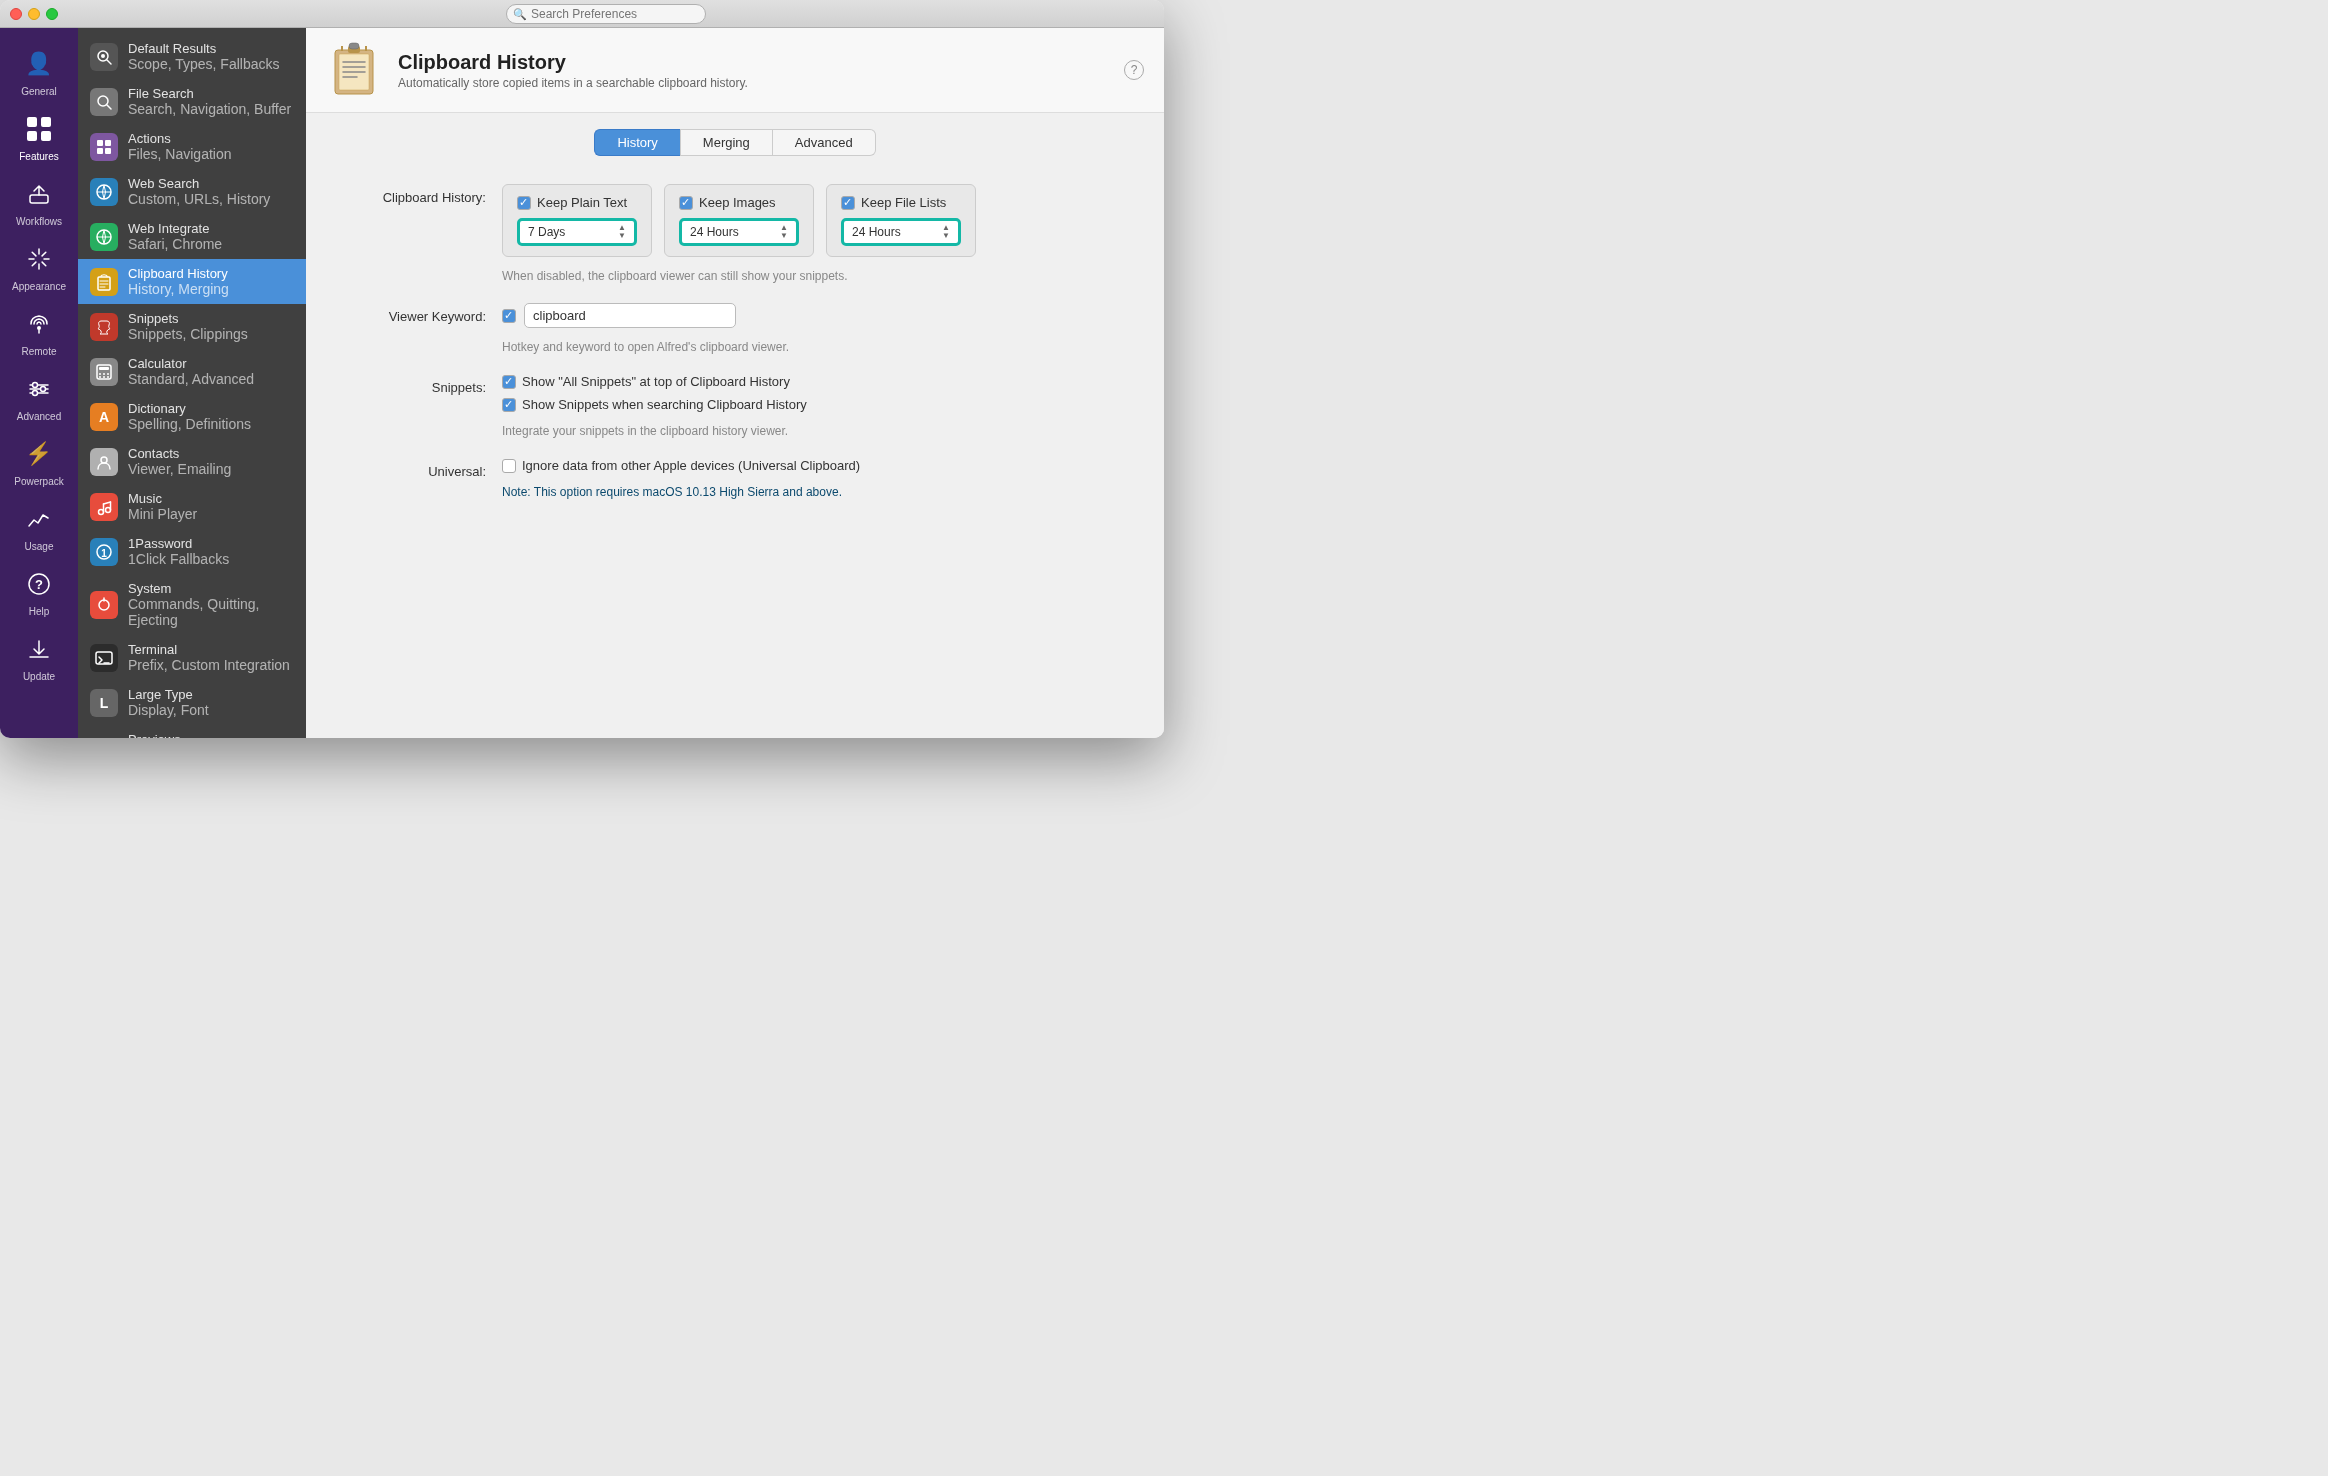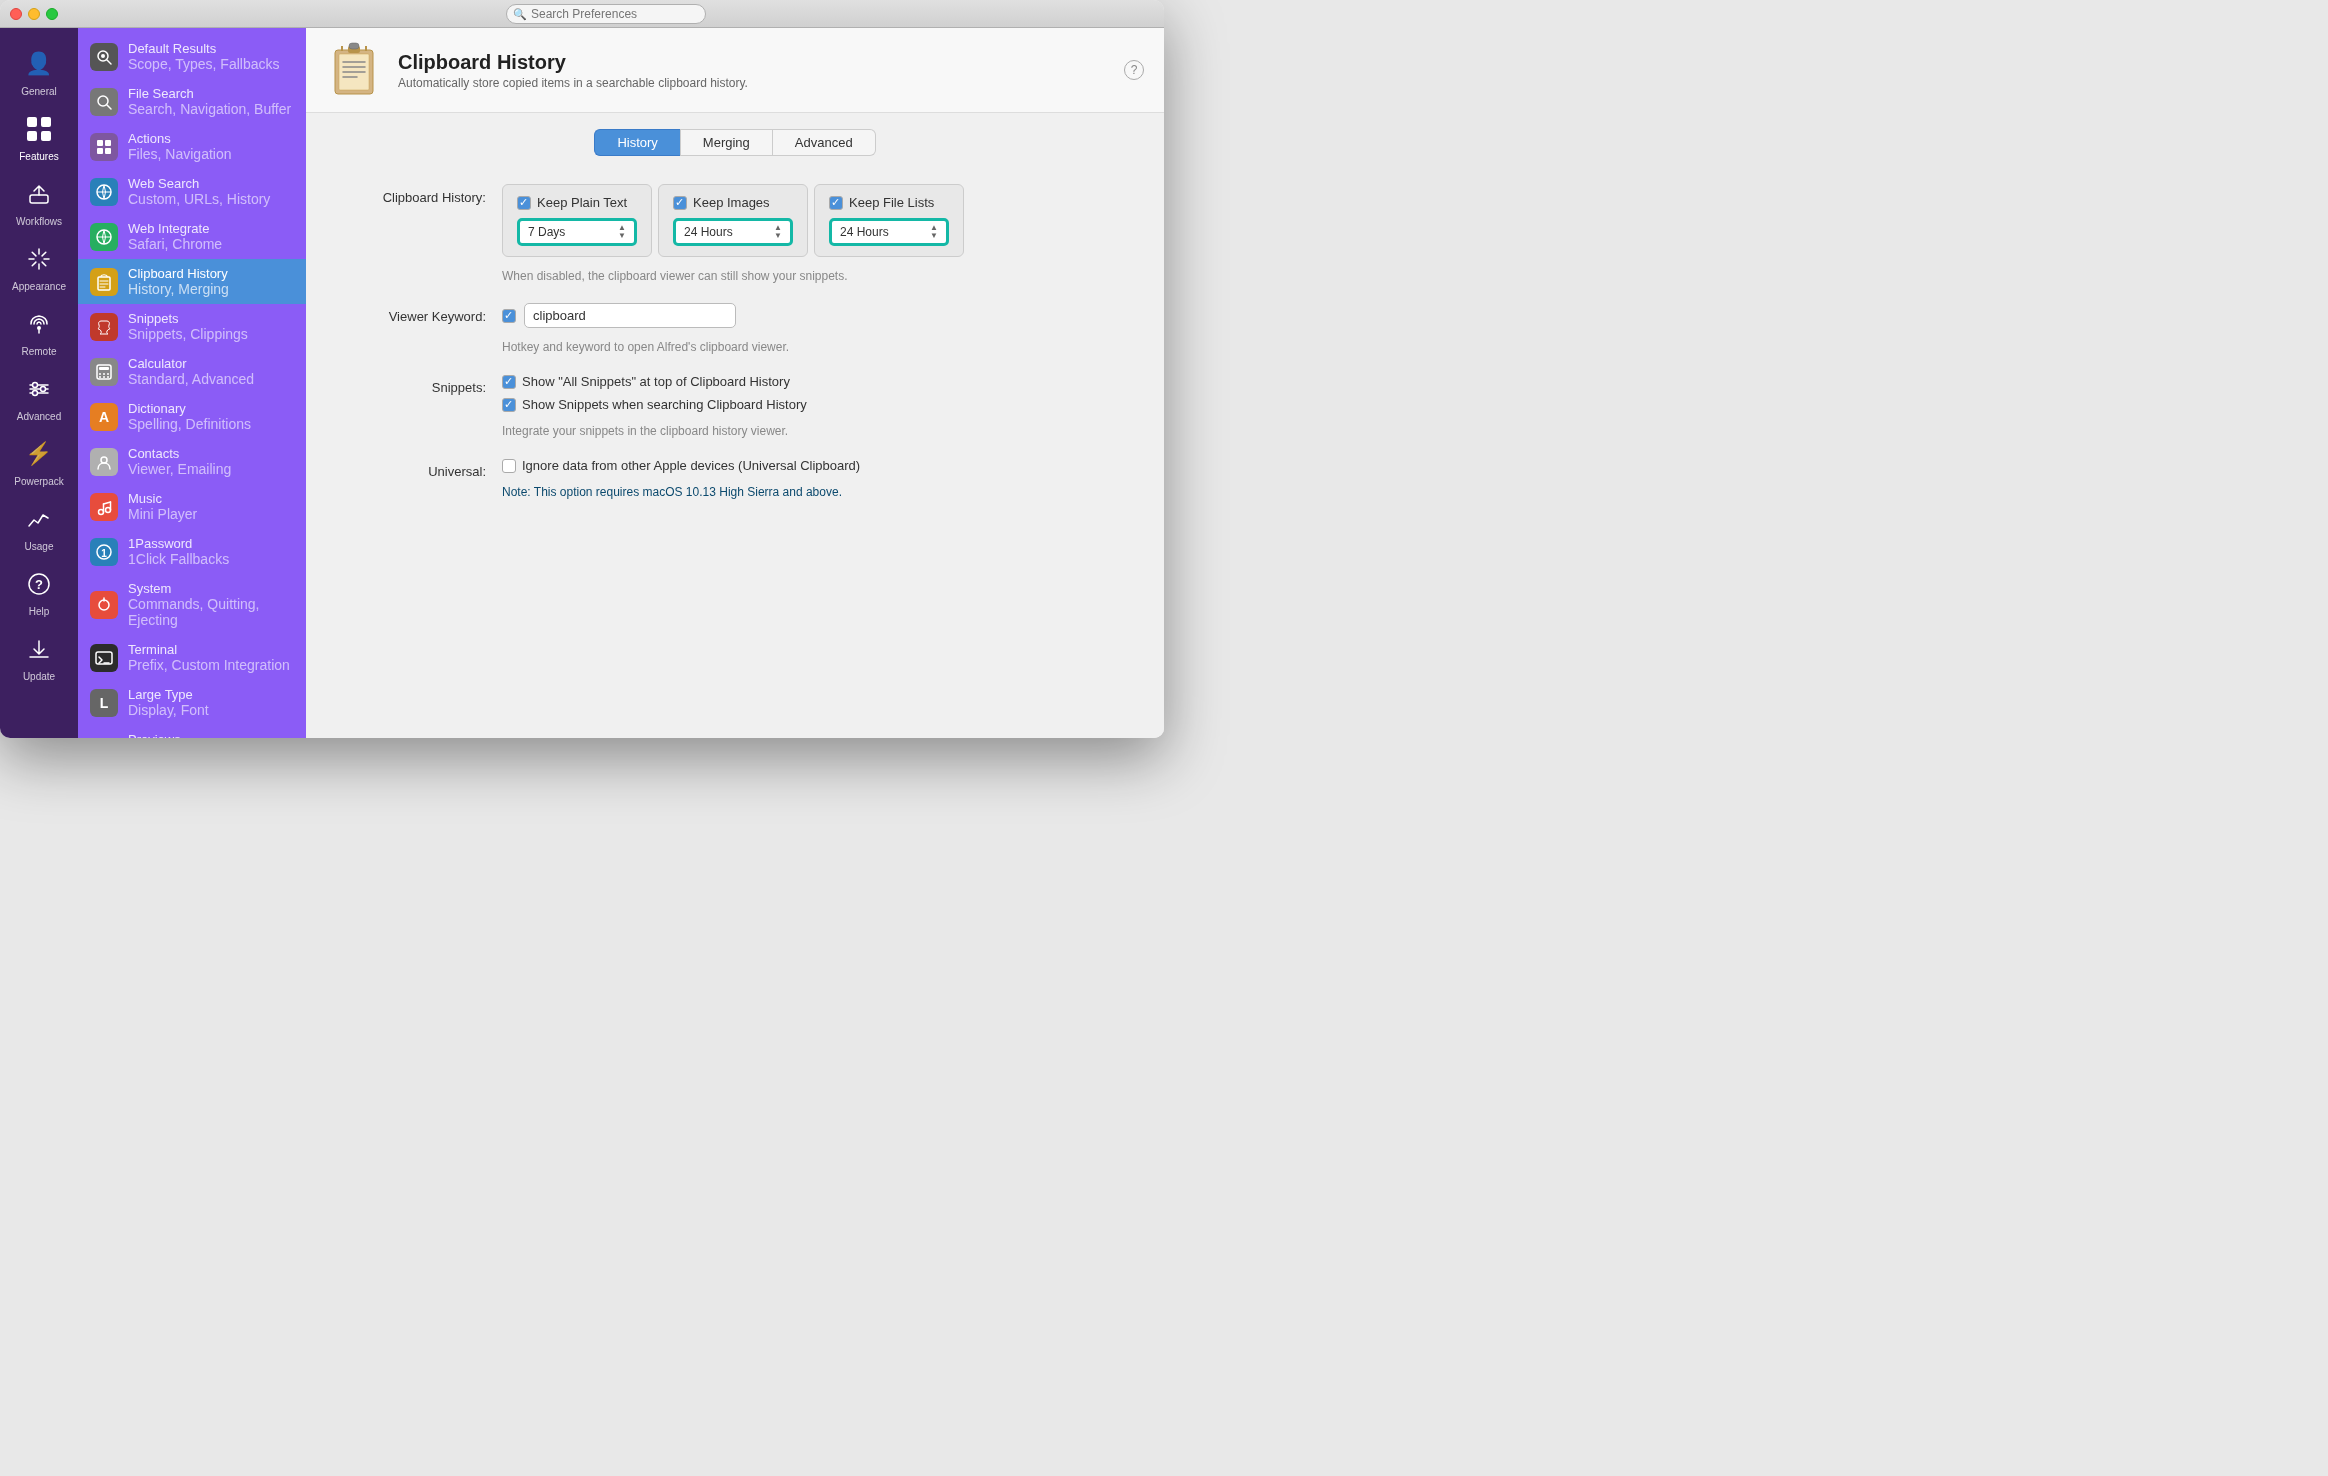--- a/index.html
+++ b/index.html
@@ -107,21 +107,21 @@
       font-size: 22px;
     }
     .sidebar-icon-label {
       font-size: 10px;
       text-align: center;
     }
 
     
     .sidebar-nav {
       width: 228px;
-      background: #8b5cf6;
+      background: #404040;
       overflow-y: auto;
       padding: 6px 0;
     }
     .nav-item {
       display: flex;
       align-items: center;
       padding: 7px 12px;
       cursor: pointer;
       color: rgba(255,255,255,0.85);
       gap: 10px;
@@ -262,21 +262,21 @@
     .form-controls {
       flex: 1;
       display: flex;
       flex-direction: column;
       gap: 8px;
     }
 
     
     .keep-boxes {
       display: flex;
-      gap: 6px;
+      gap: 12px;
     }
     .keep-box {
       background: #e8e8e8;
       border: 1px solid #ccc;
       border-radius: 6px;
       padding: 10px 14px;
       display: flex;
       flex-direction: column;
       gap: 8px;
       min-width: 150px;

